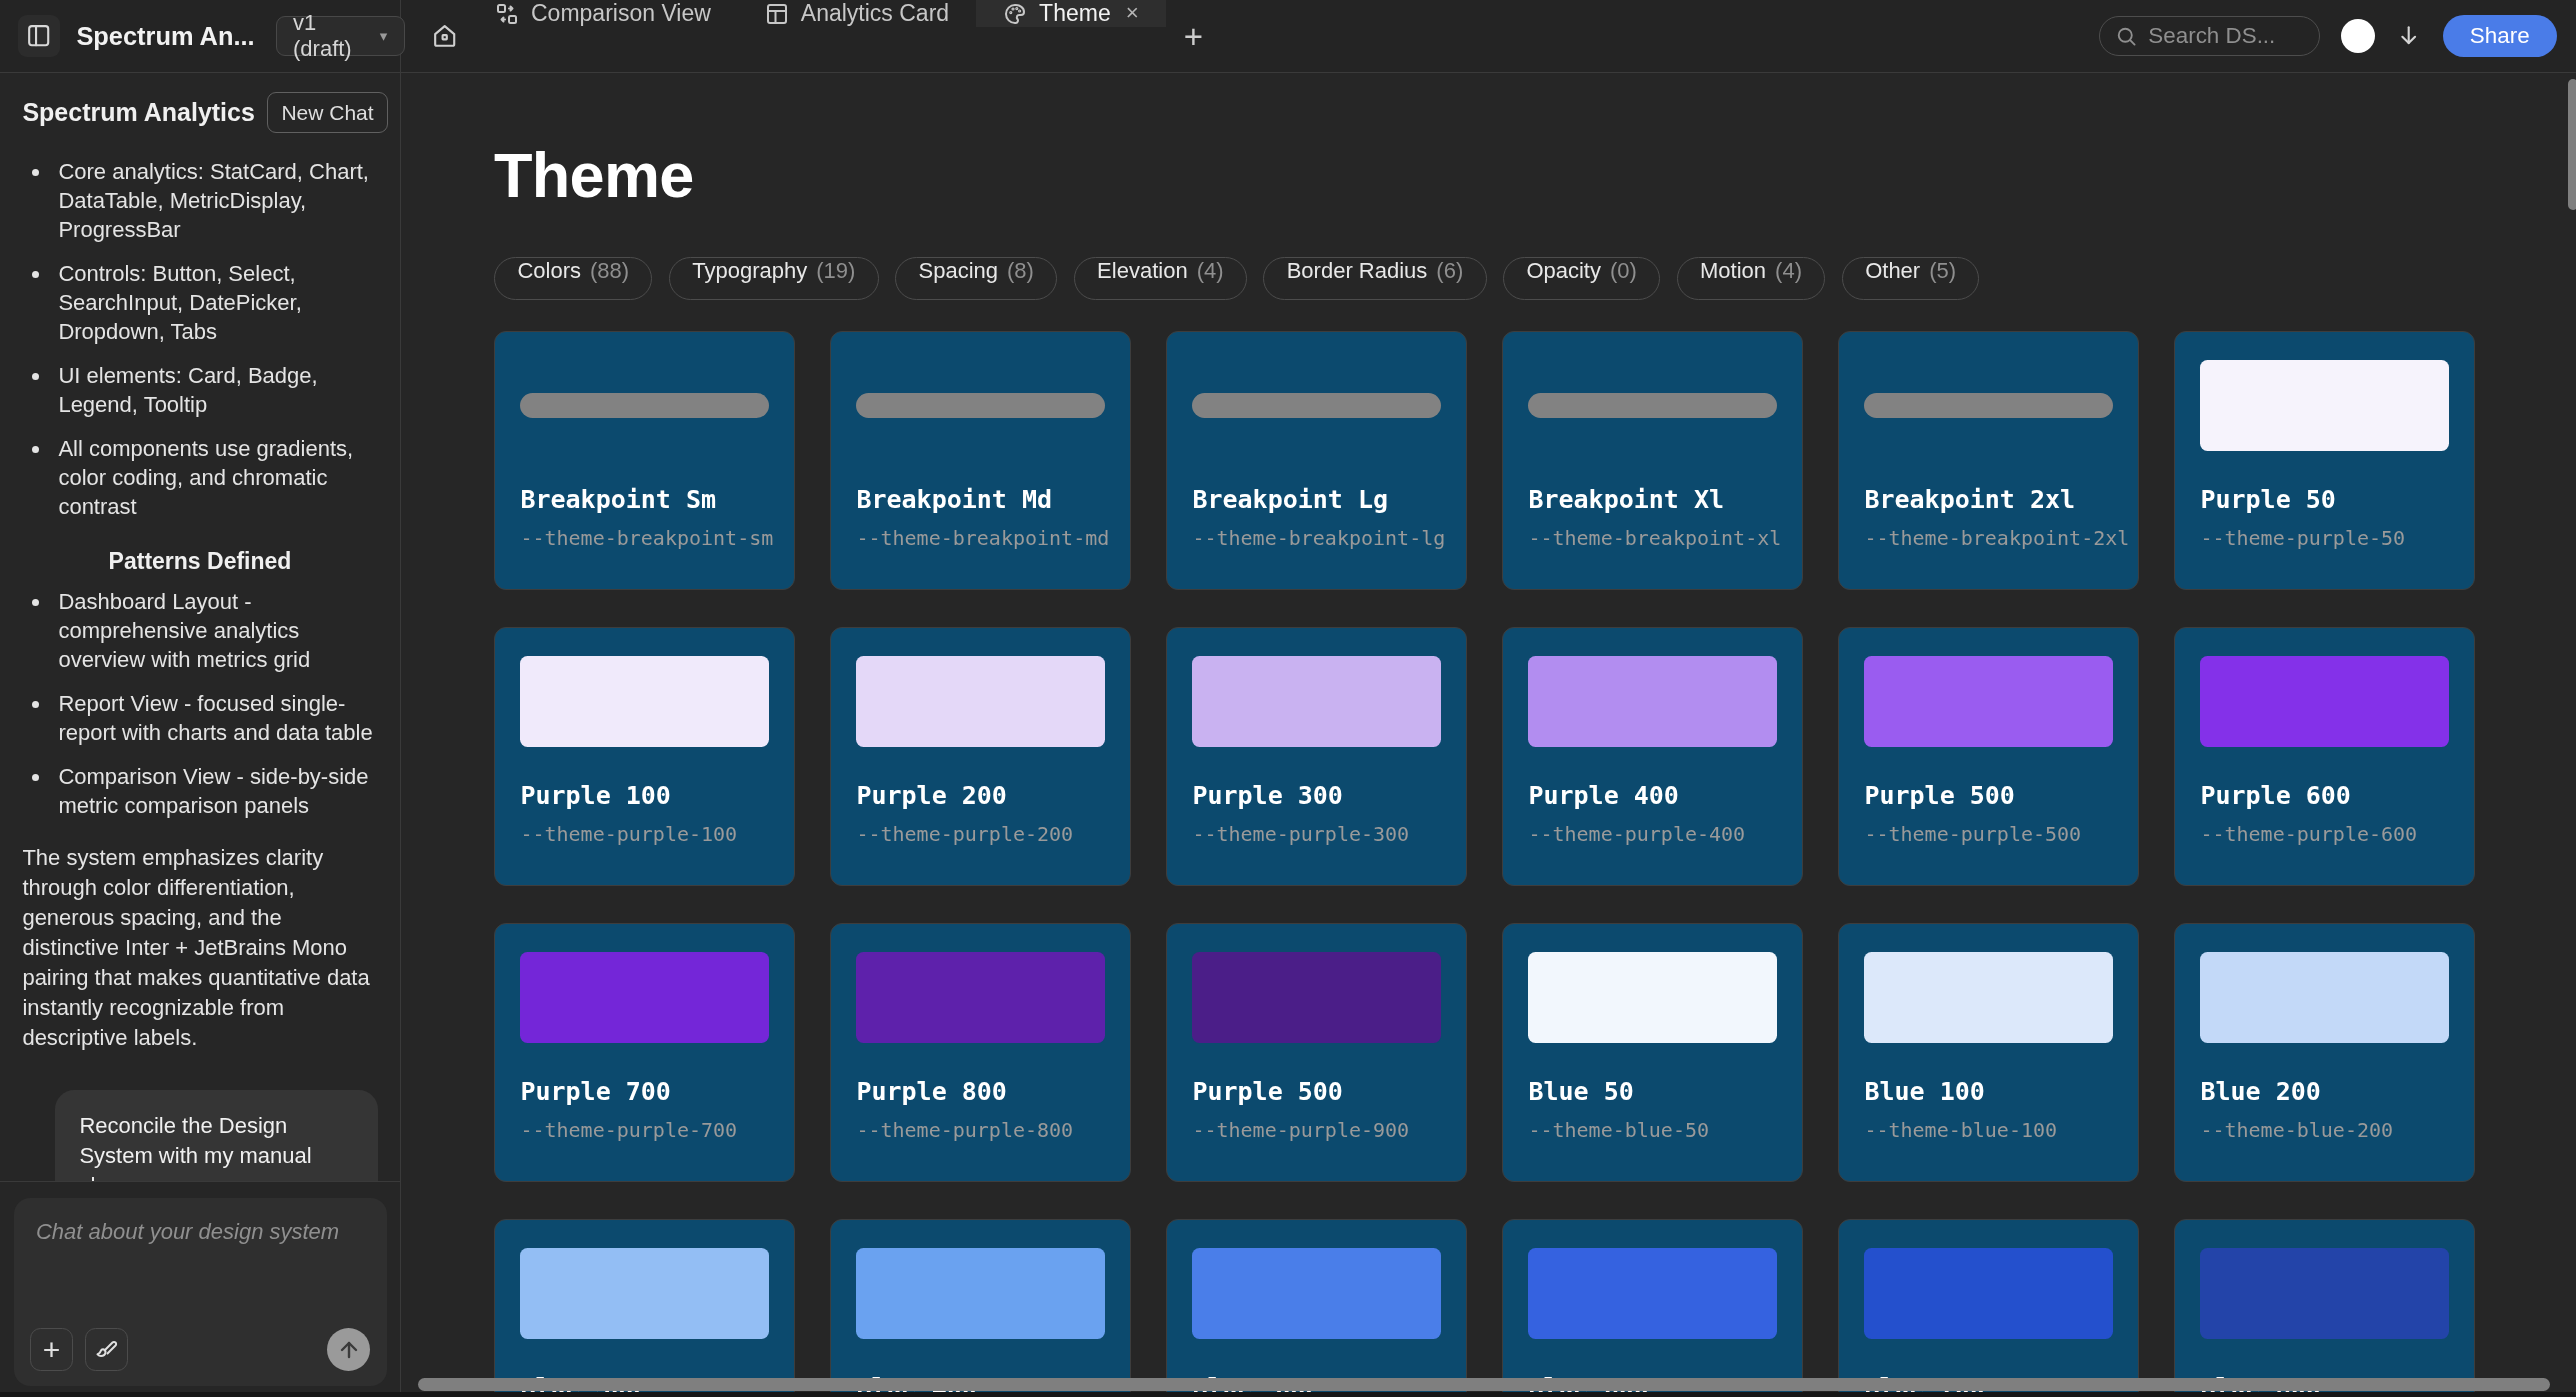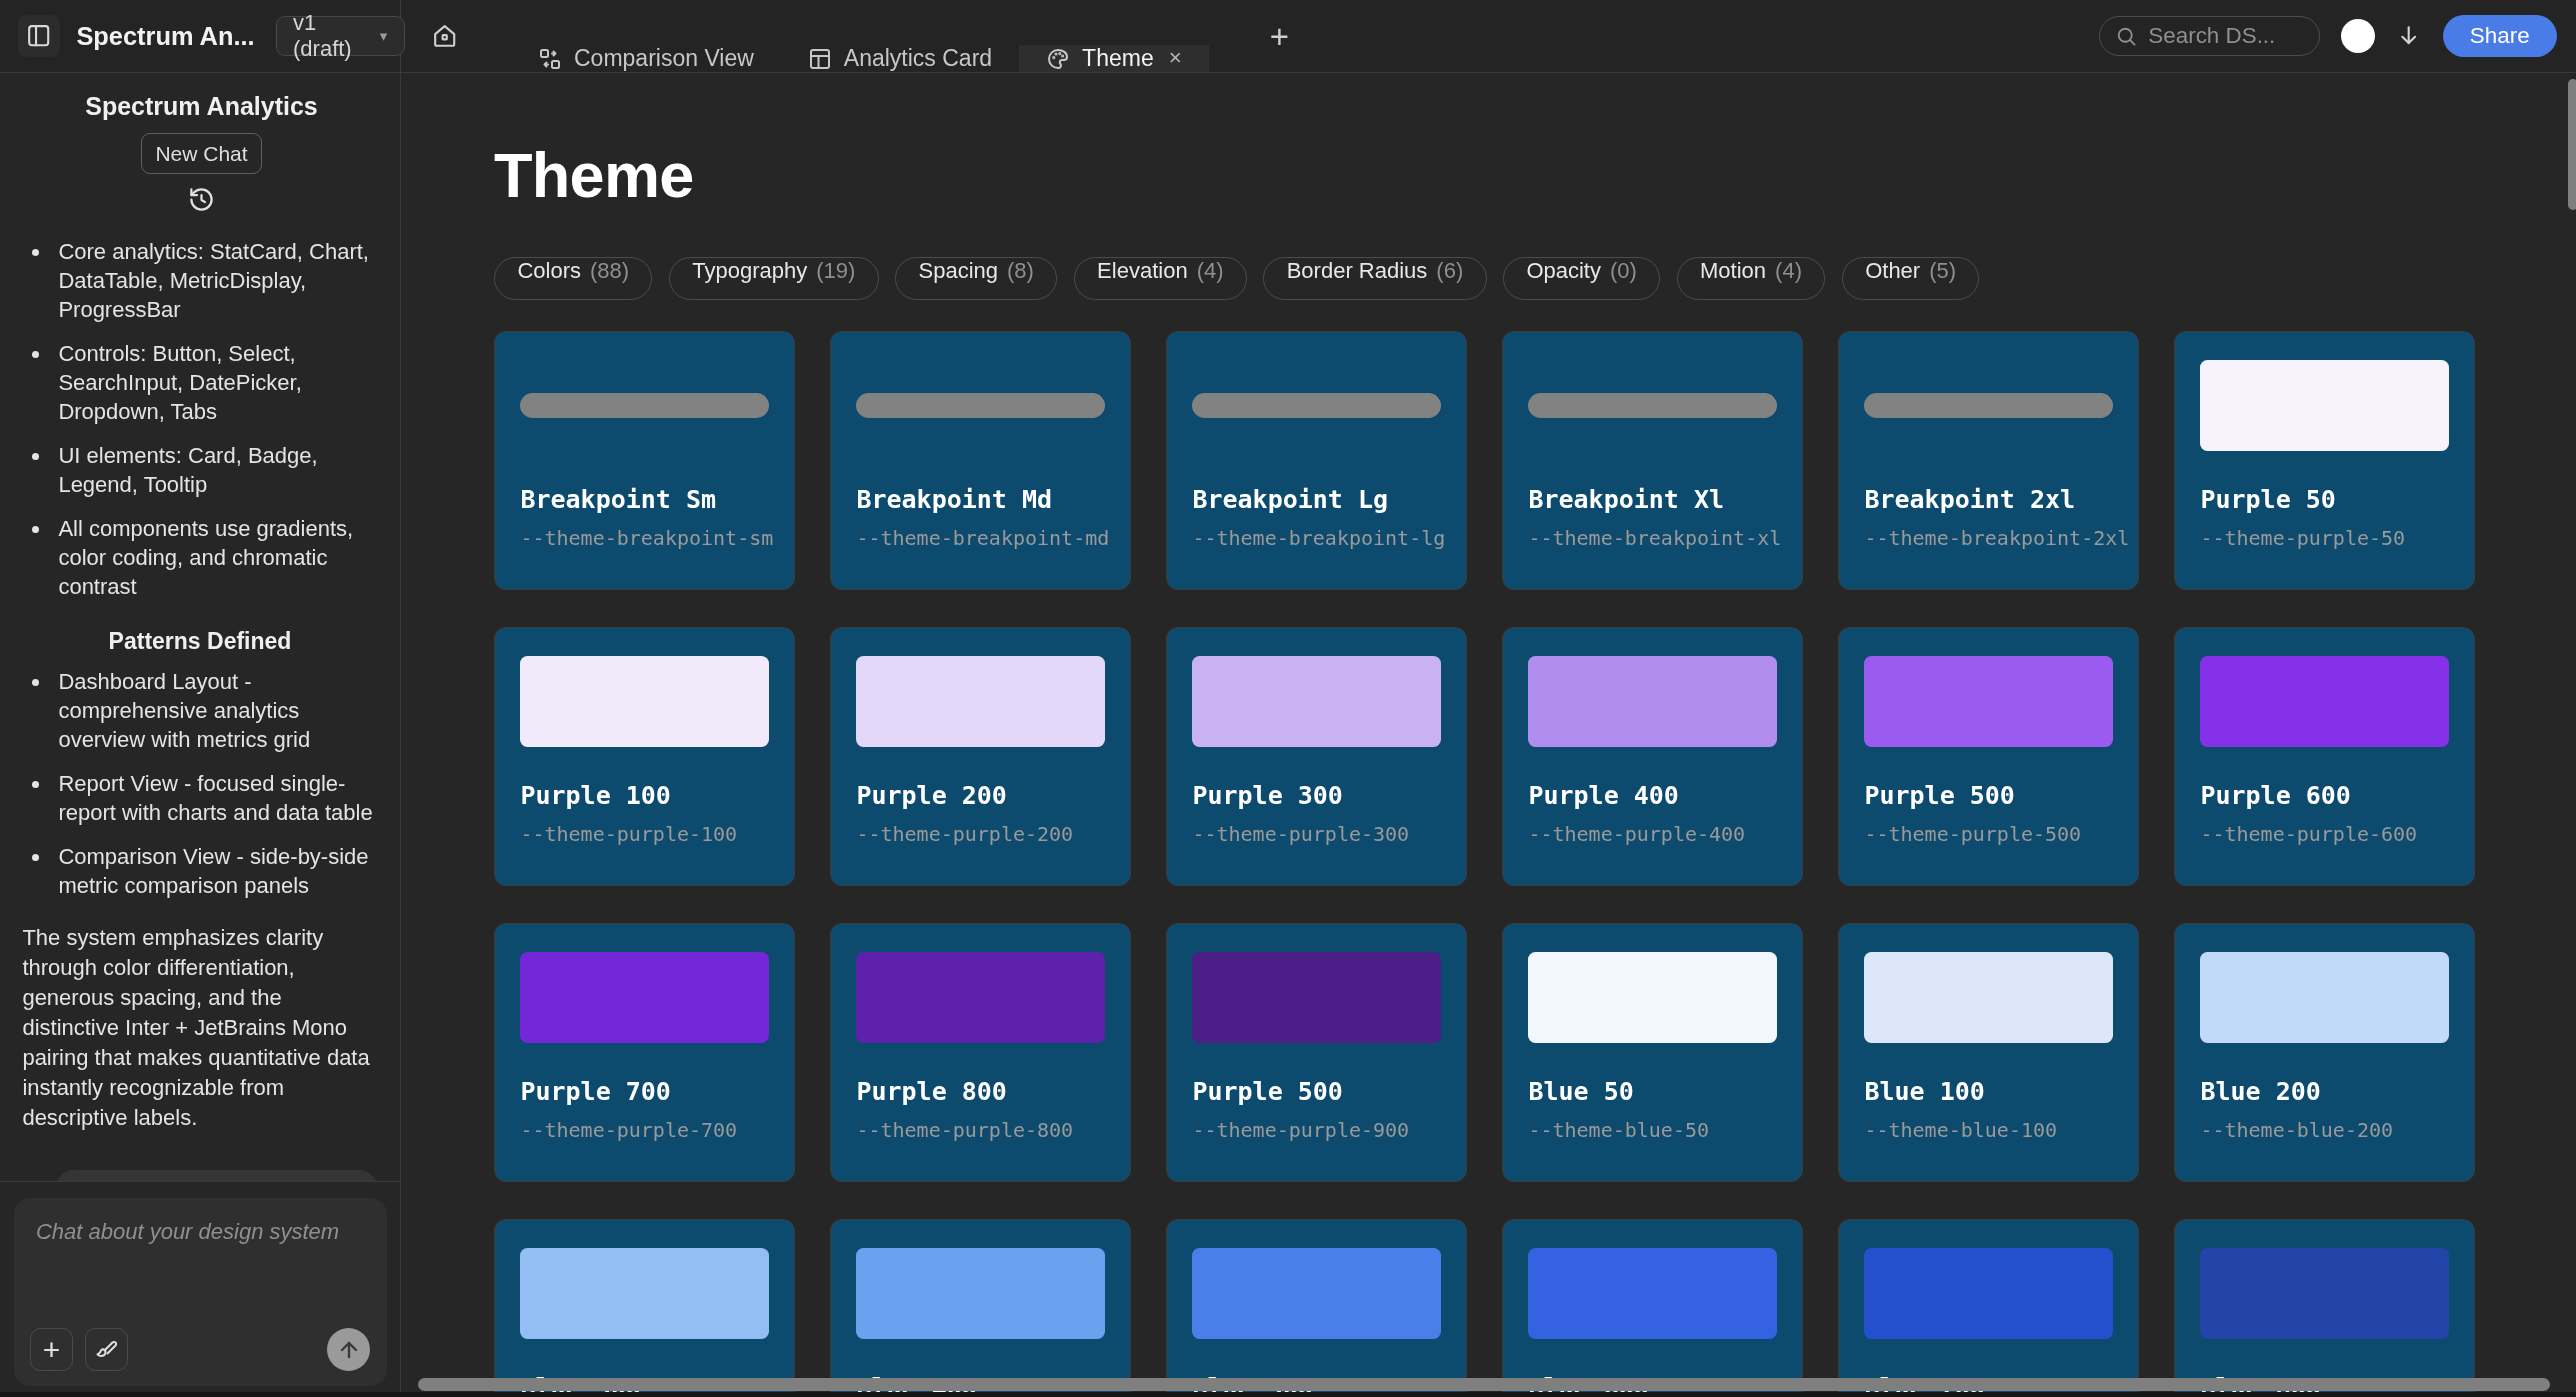--- a/index.html
+++ b/index.html
@@ -31,21 +31,21 @@
     margin-left:16.4px; font-size:25.4px; font-weight:700; color:#f2f2f2;
     white-space:nowrap;
   }
   .version-pill {
     margin-left:21px; height:40px; display:flex; align-items:center;
     background:#2c2c2c; border:1.5px solid #484848; border-radius:9px;
     padding:0 16.4px; font-size:22px; color:#d6d6d6; cursor:pointer; gap:28px;
   }
   .caret { font-size:15px; color:#9a9a9a; }
 
-  .tabs-region { flex:1; display:flex; align-items:flex-end;gap:43px; }
+  .tabs-region { flex:1; display:flex; align-items:flex-start; }
   .home-btn {
     align-self:center; margin-left:21px; width:46px; height:46px;
     border-radius:9px; display:flex; align-items:center; justify-content:center;
     color:#cfcfcf; cursor:pointer;
   }
   .tab {
     display:flex; align-items:center; gap:12px; padding:0 27px;
     font-size:23px; color:#c7c7c7; cursor:pointer; white-space:nowrap;
   }
   .tab .tab-icon { color:#c7c7c7; }
@@ -73,21 +73,21 @@
     font-family:"Liberation Sans", sans-serif;
   }
 
   
   .sidebar {
     position:absolute; top:73px; left:0; width:401px; bottom:0;
     background:#262626; border-right:1.5px solid #3a3a3a;
     display:flex; flex-direction:column; overflow:hidden;
   }
   .sb-header {
-    display:flex; align-items:center; padding:19.4px 19.4px 6px 22.4px; gap:12px;flex-direction:column;
+    display:flex; align-items:center; padding:19.4px 19.4px 6px 22.4px; gap:12px;
   }
   .sb-title { font-size:25px; font-weight:700; color:#f0f0f0; flex:1; white-space:nowrap; }
   .new-chat-btn {
     border:1.5px solid #606060; background:transparent; border-radius:9px;
     padding:7.5px 13.5px; font-size:21px; color:#dedede; cursor:pointer;
     font-family:"Liberation Sans", sans-serif; white-space:nowrap;
   }
   .history-btn { color:#e0e0e0; cursor:pointer; flex:0 0 auto; }
 
   .sb-scroll { padding:6px 22.4px 0 22.4px; overflow:hidden; flex:1; }

